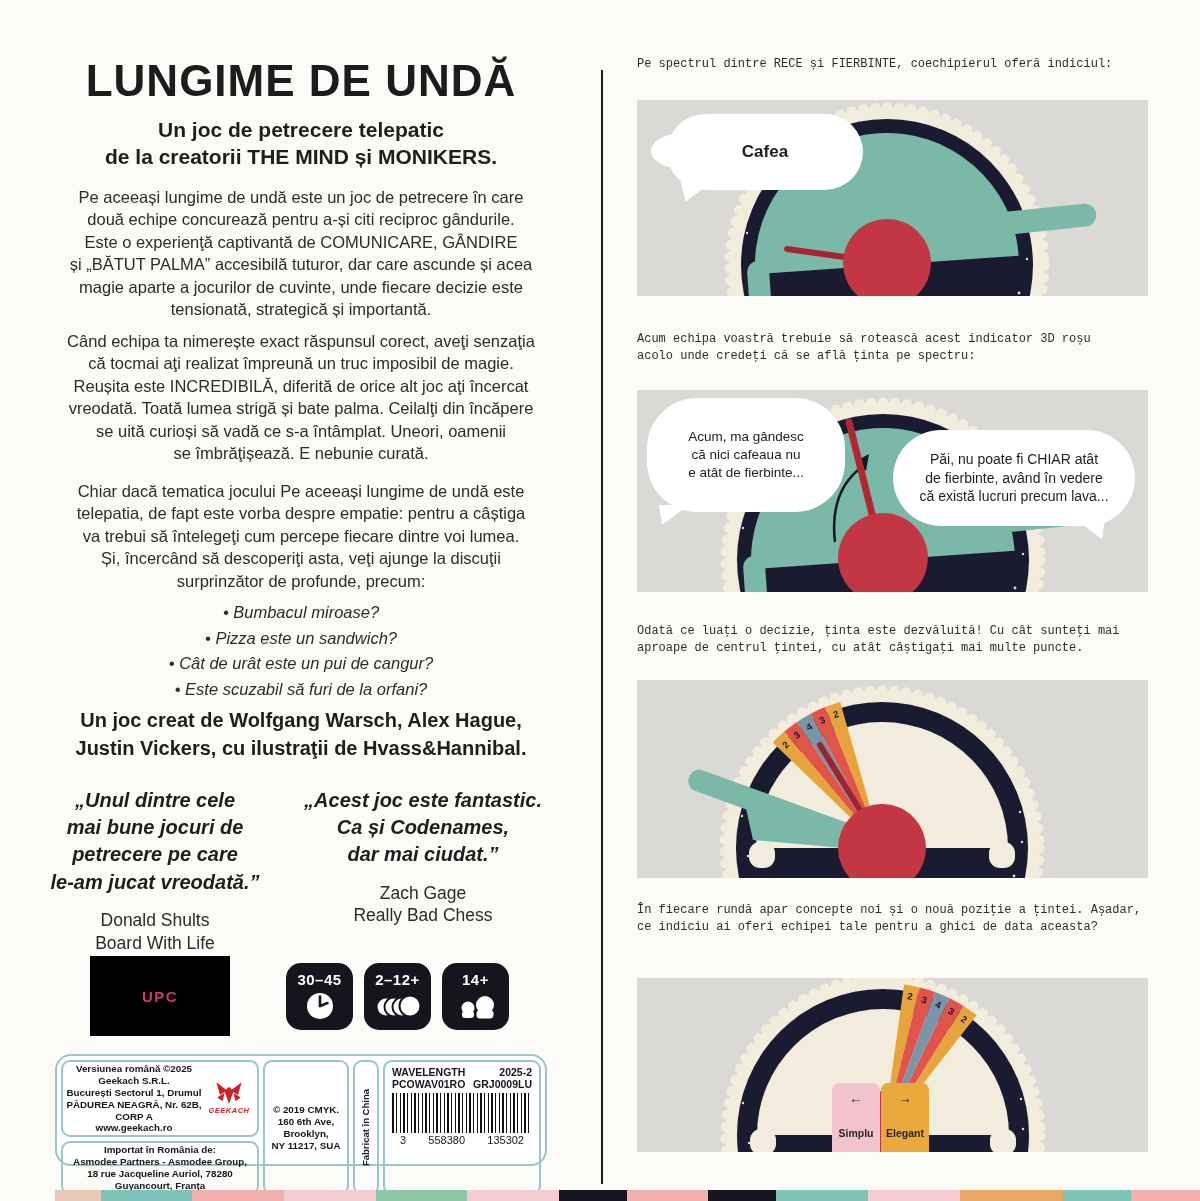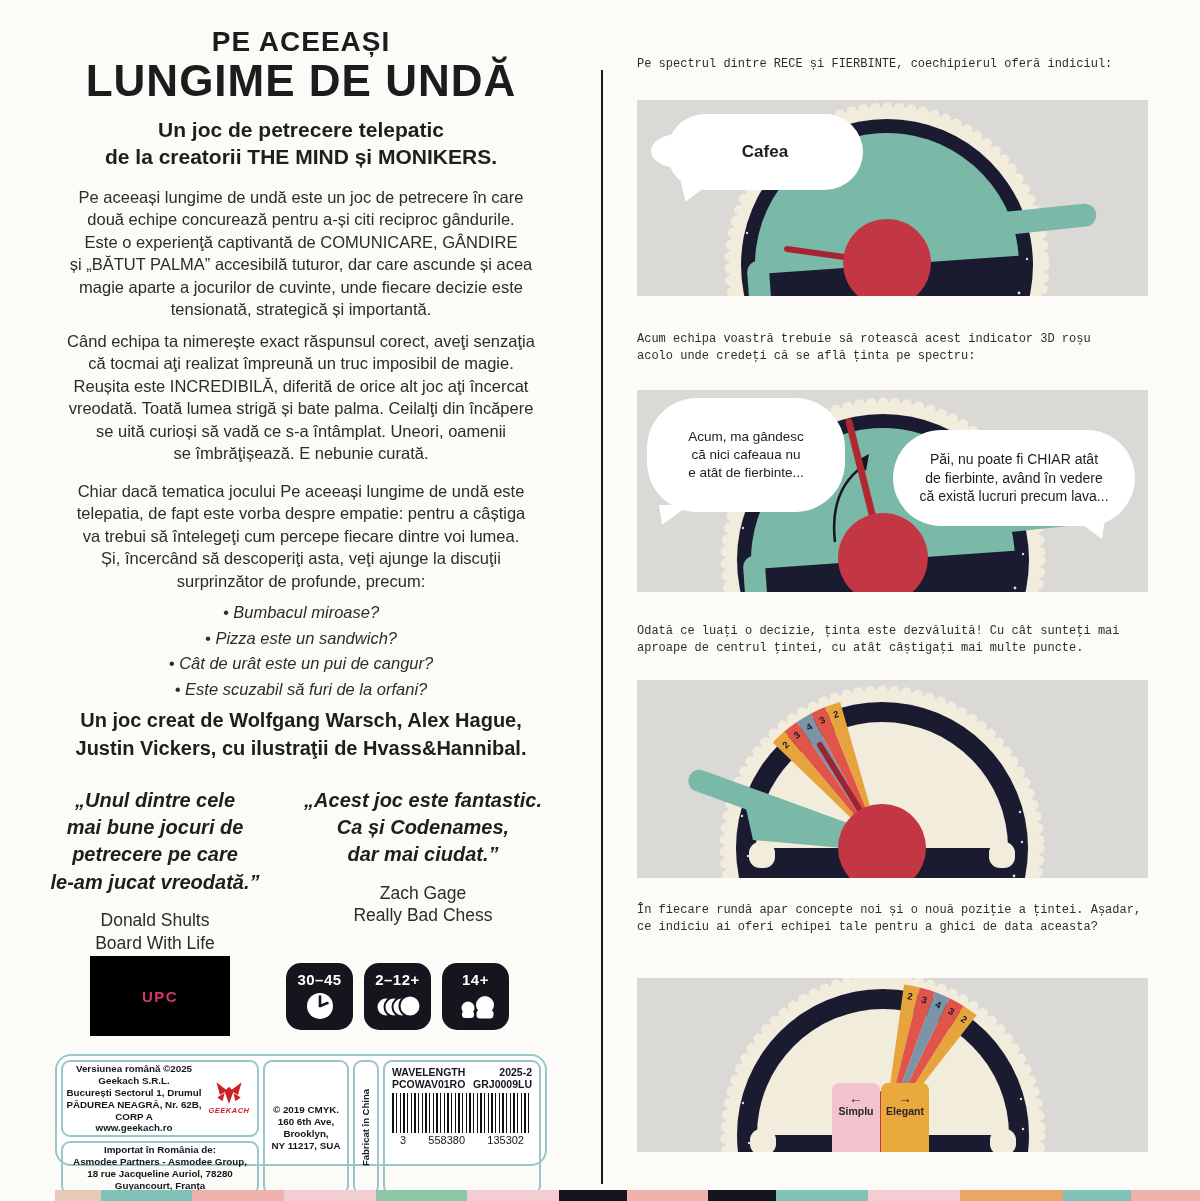--- a/index.html
+++ b/index.html
@@ -87,28 +87,27 @@
   .bub2l { left:10px; top:8px; width:198px; height:114px; border-radius:50px; font-size:13.5px; line-height:1.35; }
   .bub2l::after { left:12px; bottom:-13px; clip-path:polygon(0 0,100% 0,10% 100%); }
   .bub2r { left:256px; top:40px; width:242px; height:96px; border-radius:48px; font-size:14px; line-height:1.35; }
   .bub2r::after { right:30px; bottom:-13px; clip-path:polygon(0 0,100% 0,90% 100%); }
 
   .card { position:absolute; top:105px; width:48px; height:80px; border-radius:7px;
     display:flex; flex-direction:column; align-items:center; color:#26262e; }
   .card-pink { left:195px; background:#f3c3cd; }
   .card-orange { left:244px; background:#e9a93c; }
   .card-arrow { font-size:14px; margin-top:8px; line-height:1; }
-  .card-label { font-size:10.5px; font-weight:700; }
+  .card-label { font-size:10.5px; font-weight:700; margin-top:22px; }
 </style>
 </head>
 <body>
 
 <div class="page">
 
-  <div class="abs lcol title1">PE ACEEAȘI</div>
   <div class="abs lcol title2">LUNGIME DE UNDĂ</div>
   <div class="abs lcol subtitle pre">Un joc de petrecere telepatic
 de la creatorii THE MIND și MONIKERS.</div>
 
   <div class="abs lcol para p2 pre">Când echipa ta nimerește exact răspunsul corect, aveţi senzaţia
 că tocmai aţi realizat împreună un truc imposibil de magie.
 Reușita este INCREDIBILĂ, diferită de orice alt joc aţi încercat
 vreodată. Toată lumea strigă și bate palma. Ceilalţi din încăpere
 se uită curioși să vadă ce s-a întâmplat. Uneori, oamenii
 se îmbrăţișează. E nebunie curată.</div>

